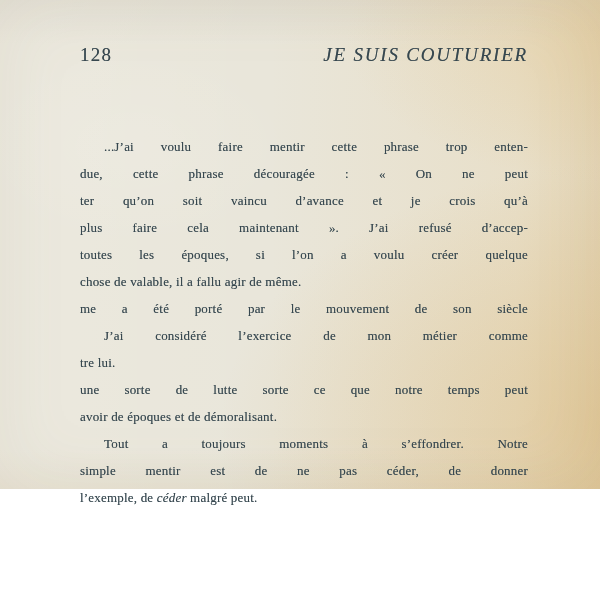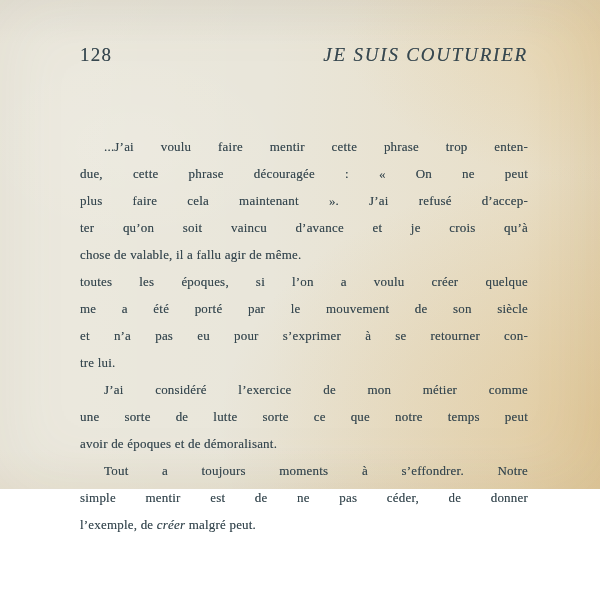--- a/index.html
+++ b/index.html
@@ -78,28 +78,27 @@
 <div class="photo">
 
   <div class="header">
     <span class="pagenum">128</span>
     <span class="title">JE SUIS COUTURIER</span>
   </div>
 
   <div class="text">
     <div class="line indent">...J’ai voulu faire mentir cette phrase trop enten-</div>
     <div class="line">due, cette phrase découragée : « On ne peut</div>
+    <div class="line">ter qu’on soit vaincu d’avance et je crois qu’à</div>
     <div class="line">plus faire cela maintenant ». J’ai refusé d’accep-</div>
-    <div class="line">ter qu’on soit vaincu d’avance et je crois qu’à</div>
+    <div class="line">toutes les époques, si l’on a voulu créer quelque</div>
     <div class="line endp">chose de valable, il a fallu agir de même.</div>
-    <div class="line">toutes les époques, si l’on a voulu créer quelque</div>
     <div class="line">me a été porté par le mouvement de son siècle</div>
-    <div class="line">et n’a pas eu pour s’exprimer à se retourner con-</div>
+    <div class="line indent">J’ai considéré l’exercice de mon métier comme</div>
     <div class="line endp">tre lui.</div>
-    <div class="line indent">J’ai considéré l’exercice de mon métier comme</div>
     <div class="line">une sorte de lutte sorte ce que notre temps peut</div>
     <div class="line endp">avoir de époques et de démoralisant.</div>
     <div class="line indent">Tout a toujours moments à s’effondrer. Notre</div>
     <div class="line">simple mentir est de ne pas céder, de donner</div>
-    <div class="line endp"><span>l’exemple, de </span><span class="it">créer</span><span> malgré peut.</span></div>
+    <div class="line endp"><span>l’exemple, de </span><span class="it">céder</span><span> malgré peut.</span></div>
   </div>
 
 </div>
 
 </body></html>

